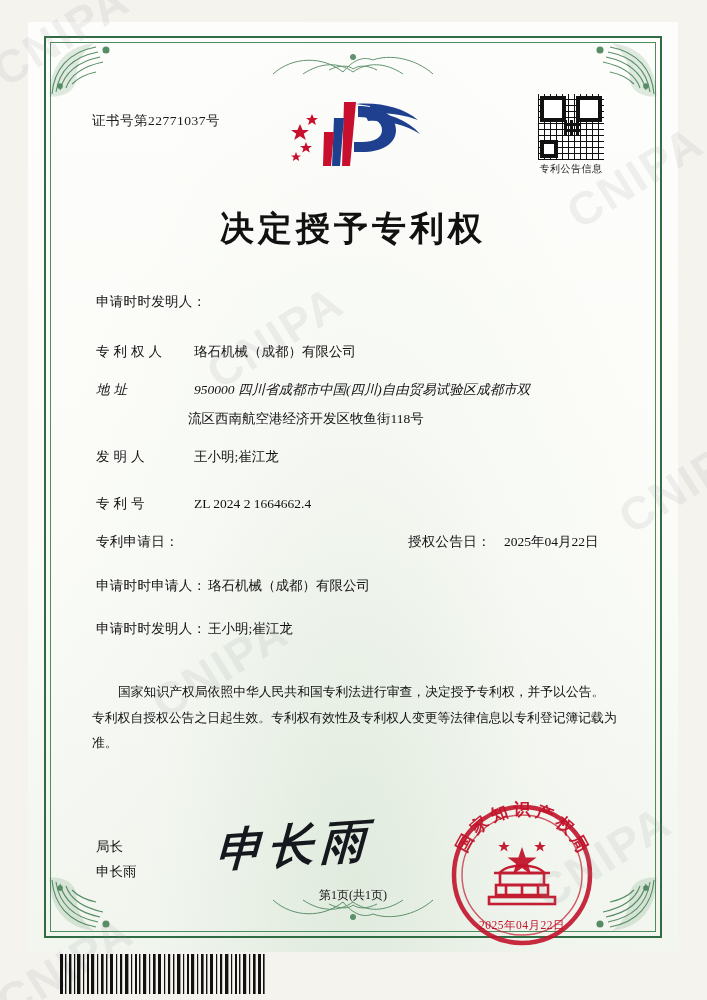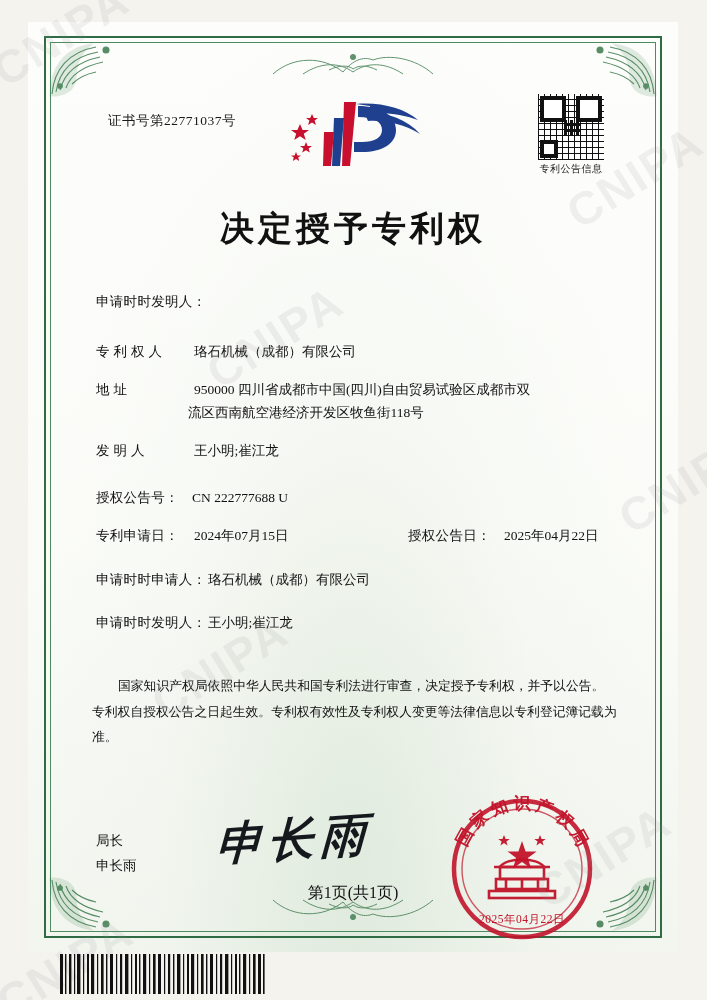--- a/index.html
+++ b/index.html
@@ -85,21 +85,21 @@
     left: 46px; right: 46px; top: 70px;
     z-index: 3;
   }
 
   
   .head-row {
     position: relative;
     height: 110px;
   }
   .cert-no {
-    position: absolute; left: 34px; top: 20px;
+    position: absolute; left: 18px; top: 20px;
     font-size: 13.5px; color: #1b1b1b;
     letter-spacing: .5px;
   }
   .logo {
     position: absolute; left: 50%; top: 2px;
     transform: translateX(-50%);
     width: 138px; height: 80px;
   }
   .logo svg { width: 100%; height: 100%; display: block; }
   .qr-wrap {
@@ -220,21 +220,21 @@
     text-align: center;
     font-size: 11.5px;
     color: #c2132a;
     letter-spacing: .5px;
   }
 
   .page-no {
     position: absolute;
     left: 0; right: 0; bottom: 48px;
     text-align: center;
-    font-size: 16px;
+    font-size: 12px;
     color: #111;
     z-index: 3;
   }
 
   
   .barcode {
     position: absolute;
     left: 58px; bottom: 6px;
     width: 210px; height: 40px;
     z-index: 6;
@@ -366,44 +366,43 @@
 
       <div class="row">
         <div class="lbl" style="flex:0 0 108px;">申请时时发明人：</div>
       </div>
 
       <div class="row" style="margin-top:29px;">
         <div class="lbl">专 利 权 人</div>
         <div class="val val2">珞石机械（成都）有限公司</div>
       </div>
 
-      <div class="row" style="margin-bottom:2px;">
+      <div class="row" style="margin-bottom:8px;font-style:italic;">
         <div class="lbl">地        址</div>
         <div class="val val2">950000 四川省成都市中国(四川)自由贸易试验区成都市双</div>
       </div>
       <div class="row">
         <div class="addr-line2">流区西南航空港经济开发区牧鱼街118号</div>
       </div>
 
       <div class="row">
         <div class="lbl">发  明  人</div>
         <div class="val val2">王小明;崔江龙</div>
       </div>
 
       <div class="row two-col" style="margin-top:26px;">
-        <div class="col-r">
-          <div class="lbl">授权公告号：</div>
-          <div class="val">CN 222777688 U</div>
+        <div class="col-l">
+          <div class="lbl">专  利  号</div>
+          <div class="val val2">ZL 2024 2 1664662.4</div>
         </div>
       </div>
 
       <div class="row two-col">
         <div class="col-l">
           <div class="lbl" style="flex:0 0 98px;">专利申请日：</div>
-          <div class="val">2024年07月15日</div>
         </div>
         <div class="col-r">
           <div class="lbl">授权公告日：</div>
           <div class="val">2025年04月22日</div>
         </div>
       </div>
 
       <div class="row" style="margin-top:24px;">
         <div class="lbl" style="flex:0 0 112px;">申请时时申请人：</div>
         <div class="val">珞石机械（成都）有限公司</div>

